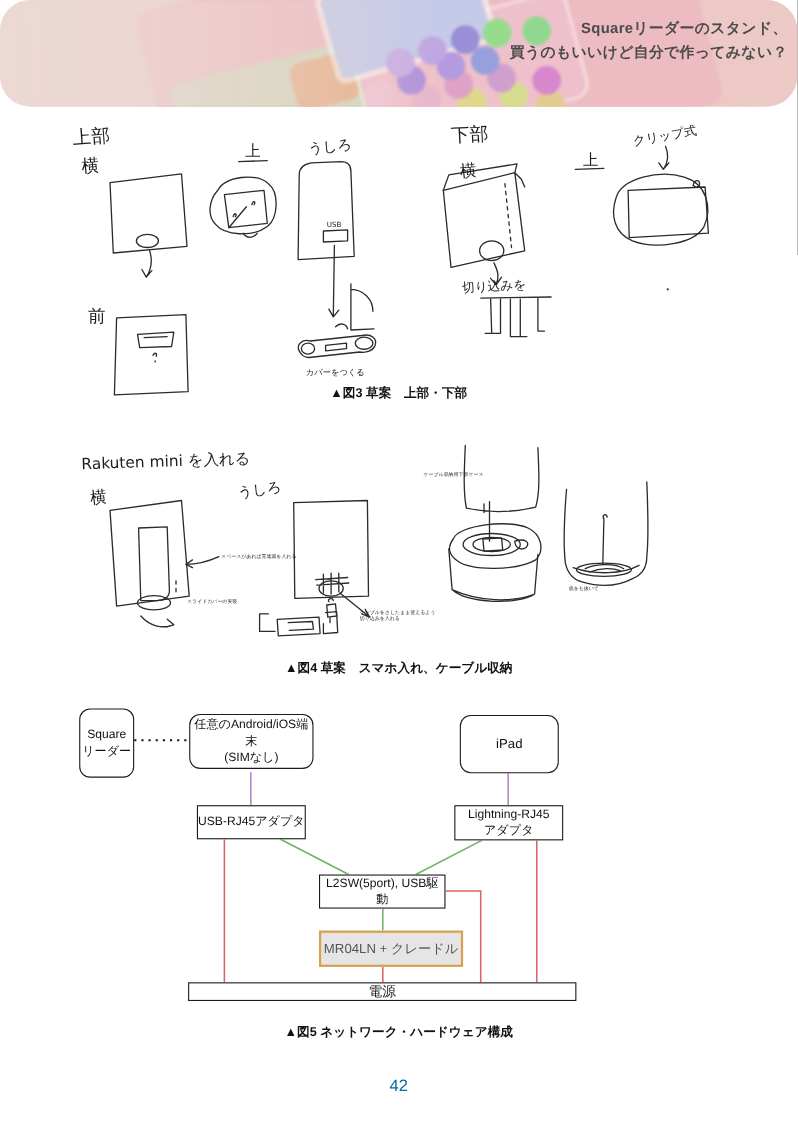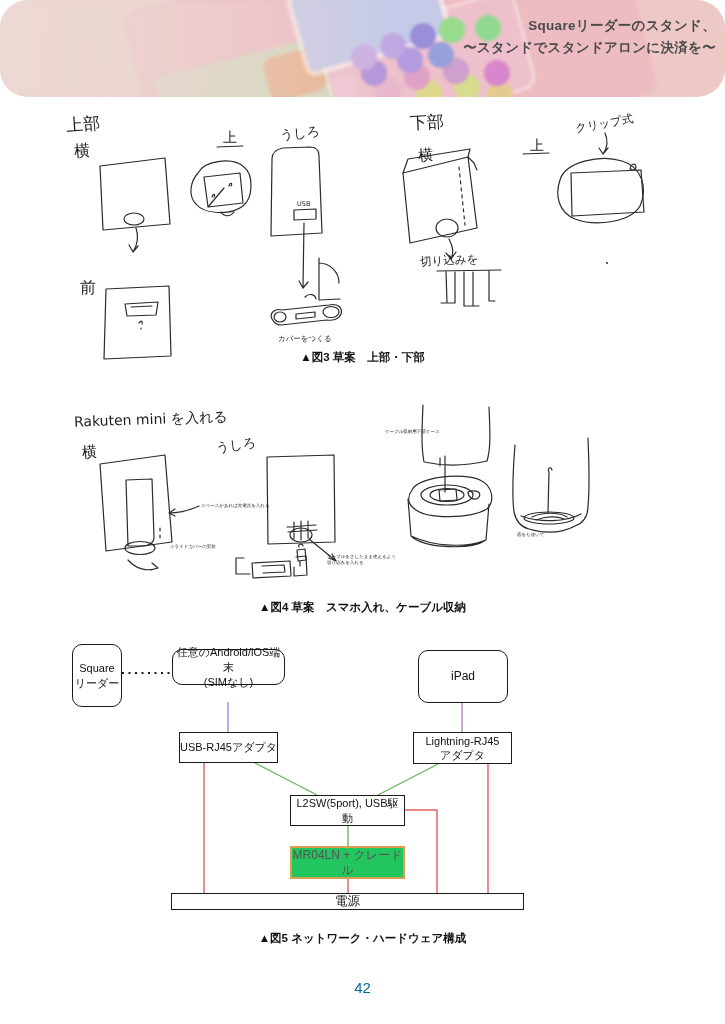--- a/index.html
+++ b/index.html
@@ -47,21 +47,21 @@
       <div class="slab"></div>
       <div class="greenpatch"></div>
       <div class="orangepatch"></div>
       <div class="keypanel"></div>
       <div class="screen"></div>
       <div class="keydots"></div>
       <div class="leftwash"></div>
     </div>
     <div class="header-title">
       <div>Squareリーダーのスタンド、</div>
-      <div>〜スタンドでスタンドアロンに決済を〜</div>
+      <div>買うのもいいけど自分で作ってみない？</div>
     </div>
   </div>
 
   <svg class="abs sketch" style="left:0;top:100px;" width="725" height="275" viewBox="0 0 725 275">
     <g class="st">
 
       <path d="M100,66 L165,58 L170,124 L103,130 Z"></path>
       <ellipse cx="134" cy="119" rx="10" ry="6"></ellipse>
       <path d="M136,128 C139,137 138,144 133,152 M133,152 L129,145 M133,152 L138,146"></path>
 
@@ -167,38 +167,38 @@
       <path d="M204,123 L204,253" fill="none" stroke-width="1.4" stroke="#e06060"></path>
       <path d="M488,124 L488,253" fill="none" stroke-width="1.4" stroke="#e06060"></path>
       <path d="M405,170 L437,170 L437,253" fill="none" stroke-width="1.4" stroke="#e06060"></path>
       <path d="M348,239 L348,253" fill="none" stroke-width="1.4" stroke="#e06060"></path>
     </svg>
 
     <div class="box rounded" style="left:72px;top:644px;width:50px;height:63px;font-size:11px;">
       <div>Square</div>
       <div>リーダー</div>
     </div>
-    <div class="box rounded" style="left:172px;top:649px;width:113px;height:36px;font-size:11px;">
+    <div class="box rounded" style="left:172px;top:649px;width:113px;height:50px;font-size:11px;">
       <div>任意のAndroid/iOS端末</div>
       <div>(SIMなし)</div>
     </div>
     <div class="box rounded" style="left:418px;top:650px;width:90px;height:53px;font-size:12px;">
       <div>iPad</div>
     </div>
     <div class="box" style="left:179px;top:732px;width:99px;height:31px;font-size:11px;">
       <div>USB-RJ45アダプタ</div>
     </div>
     <div class="box" style="left:413px;top:732px;width:99px;height:32px;font-size:11px;line-height:14px;">
       <div>Lightning-RJ45</div>
       <div>アダプタ</div>
     </div>
     <div class="box" style="left:290px;top:795px;width:115px;height:31px;font-size:11px;">
       <div>L2SW(5port), USB駆動</div>
     </div>
-    <div class="box hl" style="left: 290px; top: 846px; width: 115px; height: 33px; background-color: #22c55e; border-color: rgb(217, 160, 80);">
+    <div class="box hl" style="left: 290px; top: 846px; width: 131px; height: 33px; background-color: #e5e5e5; border-color: rgb(217, 160, 80);">
       <div>MR04LN + クレードル</div>
     </div>
     <div class="box" style="left:171px;top:893px;width:353px;height:17px;font-size:12.5px;">
       <div>電源</div>
     </div>
   </div>
   <div class="caption" style="top:931px;">▲図5 ネットワーク・ハードウェア構成</div>
 
   <div class="pagenum">42</div>
 </div>

